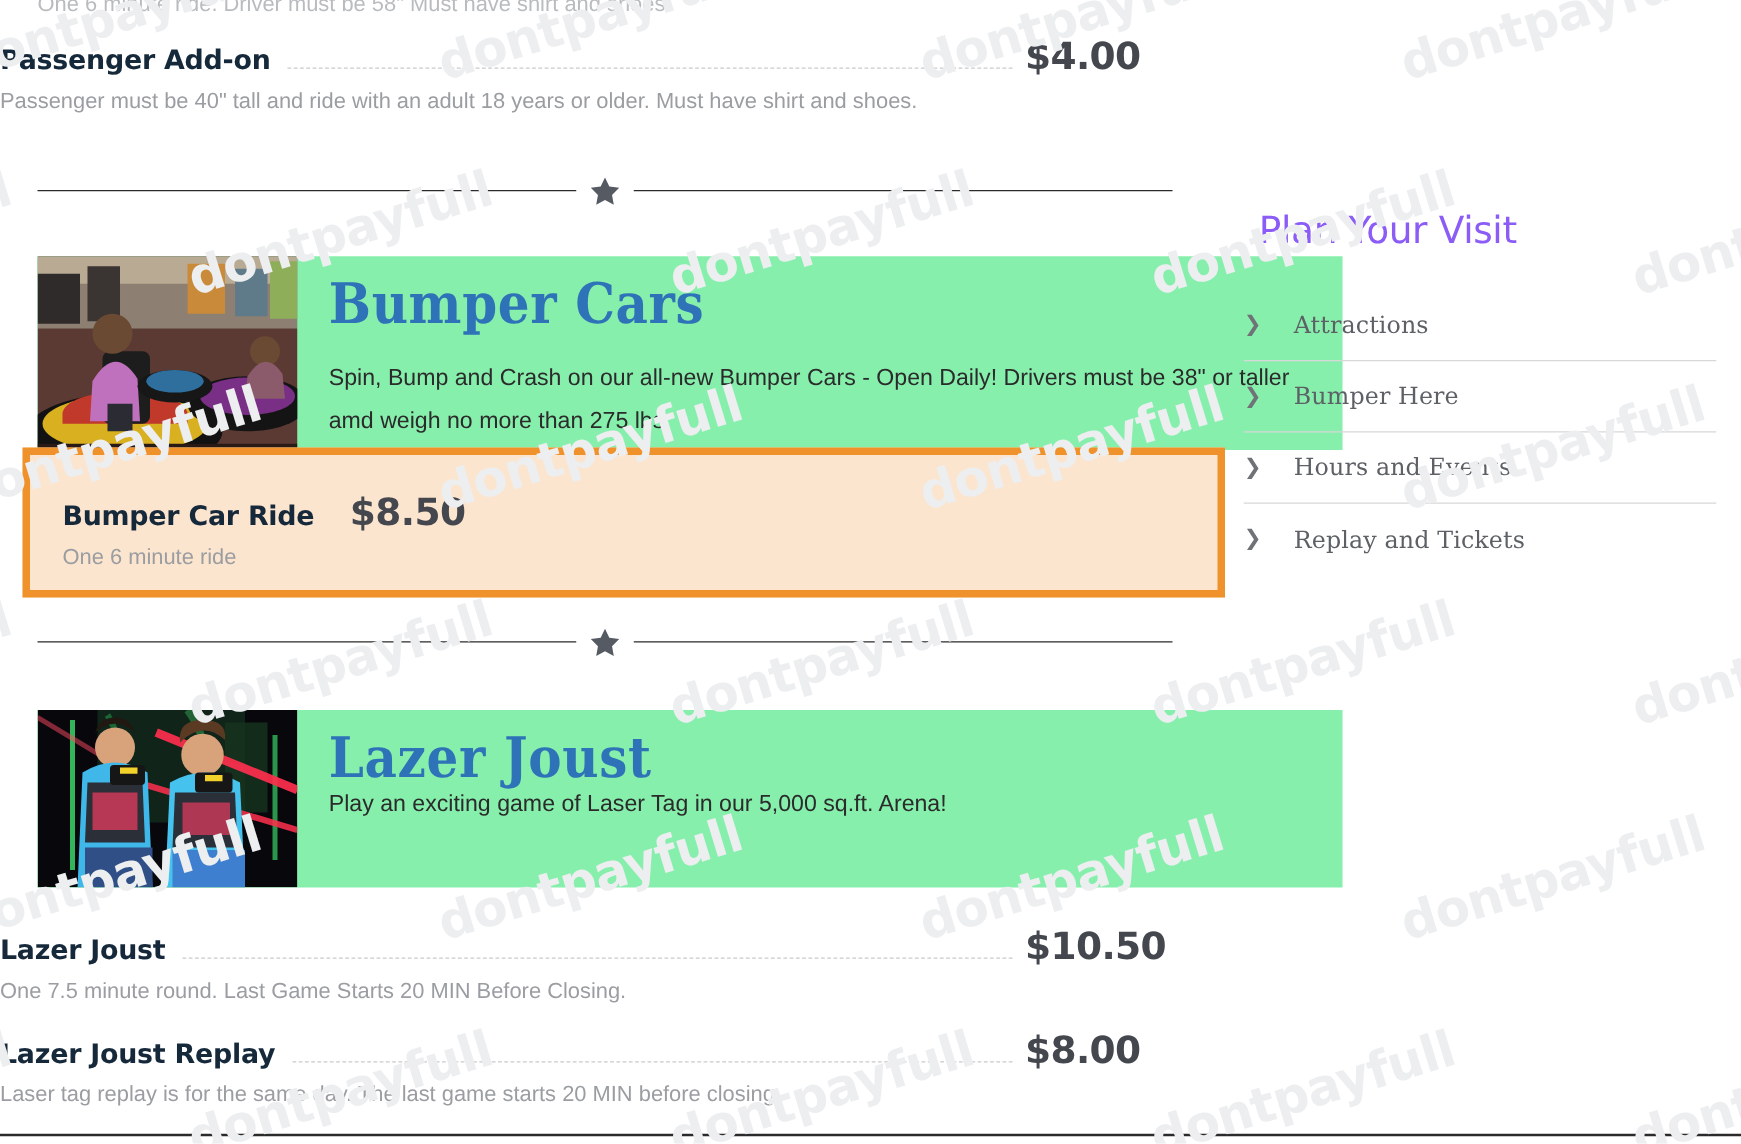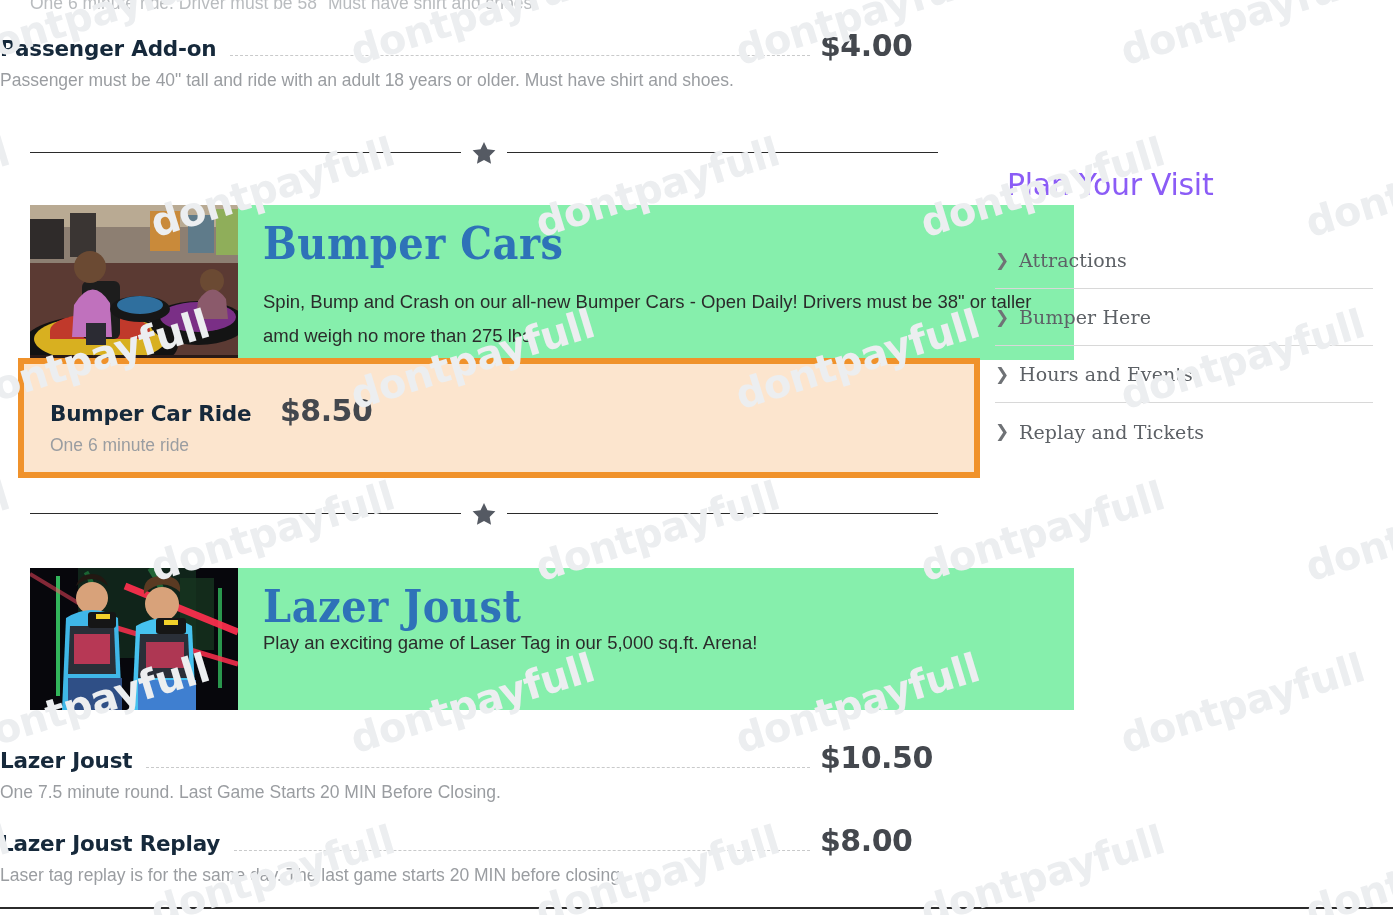--- a/index.html
+++ b/index.html
@@ -230,20 +230,21 @@
     font-weight: 700;
     font-size: 17px;
     color: #6f7276;
     line-height: 1;
   }
   .sb-label {
     font-family: "DejaVu Serif", serif;
     font-size: 19px;
     color: #5d6166;
     letter-spacing: 0.1px;
+    margin-left: 16px;
   }
 
   
   #top-clipped {
     position: absolute;
     left: 30px;
     top: -7px;
     font-family: "Liberation Sans", sans-serif;
     font-size: 17.5px;
     color: #b9bcbf;

